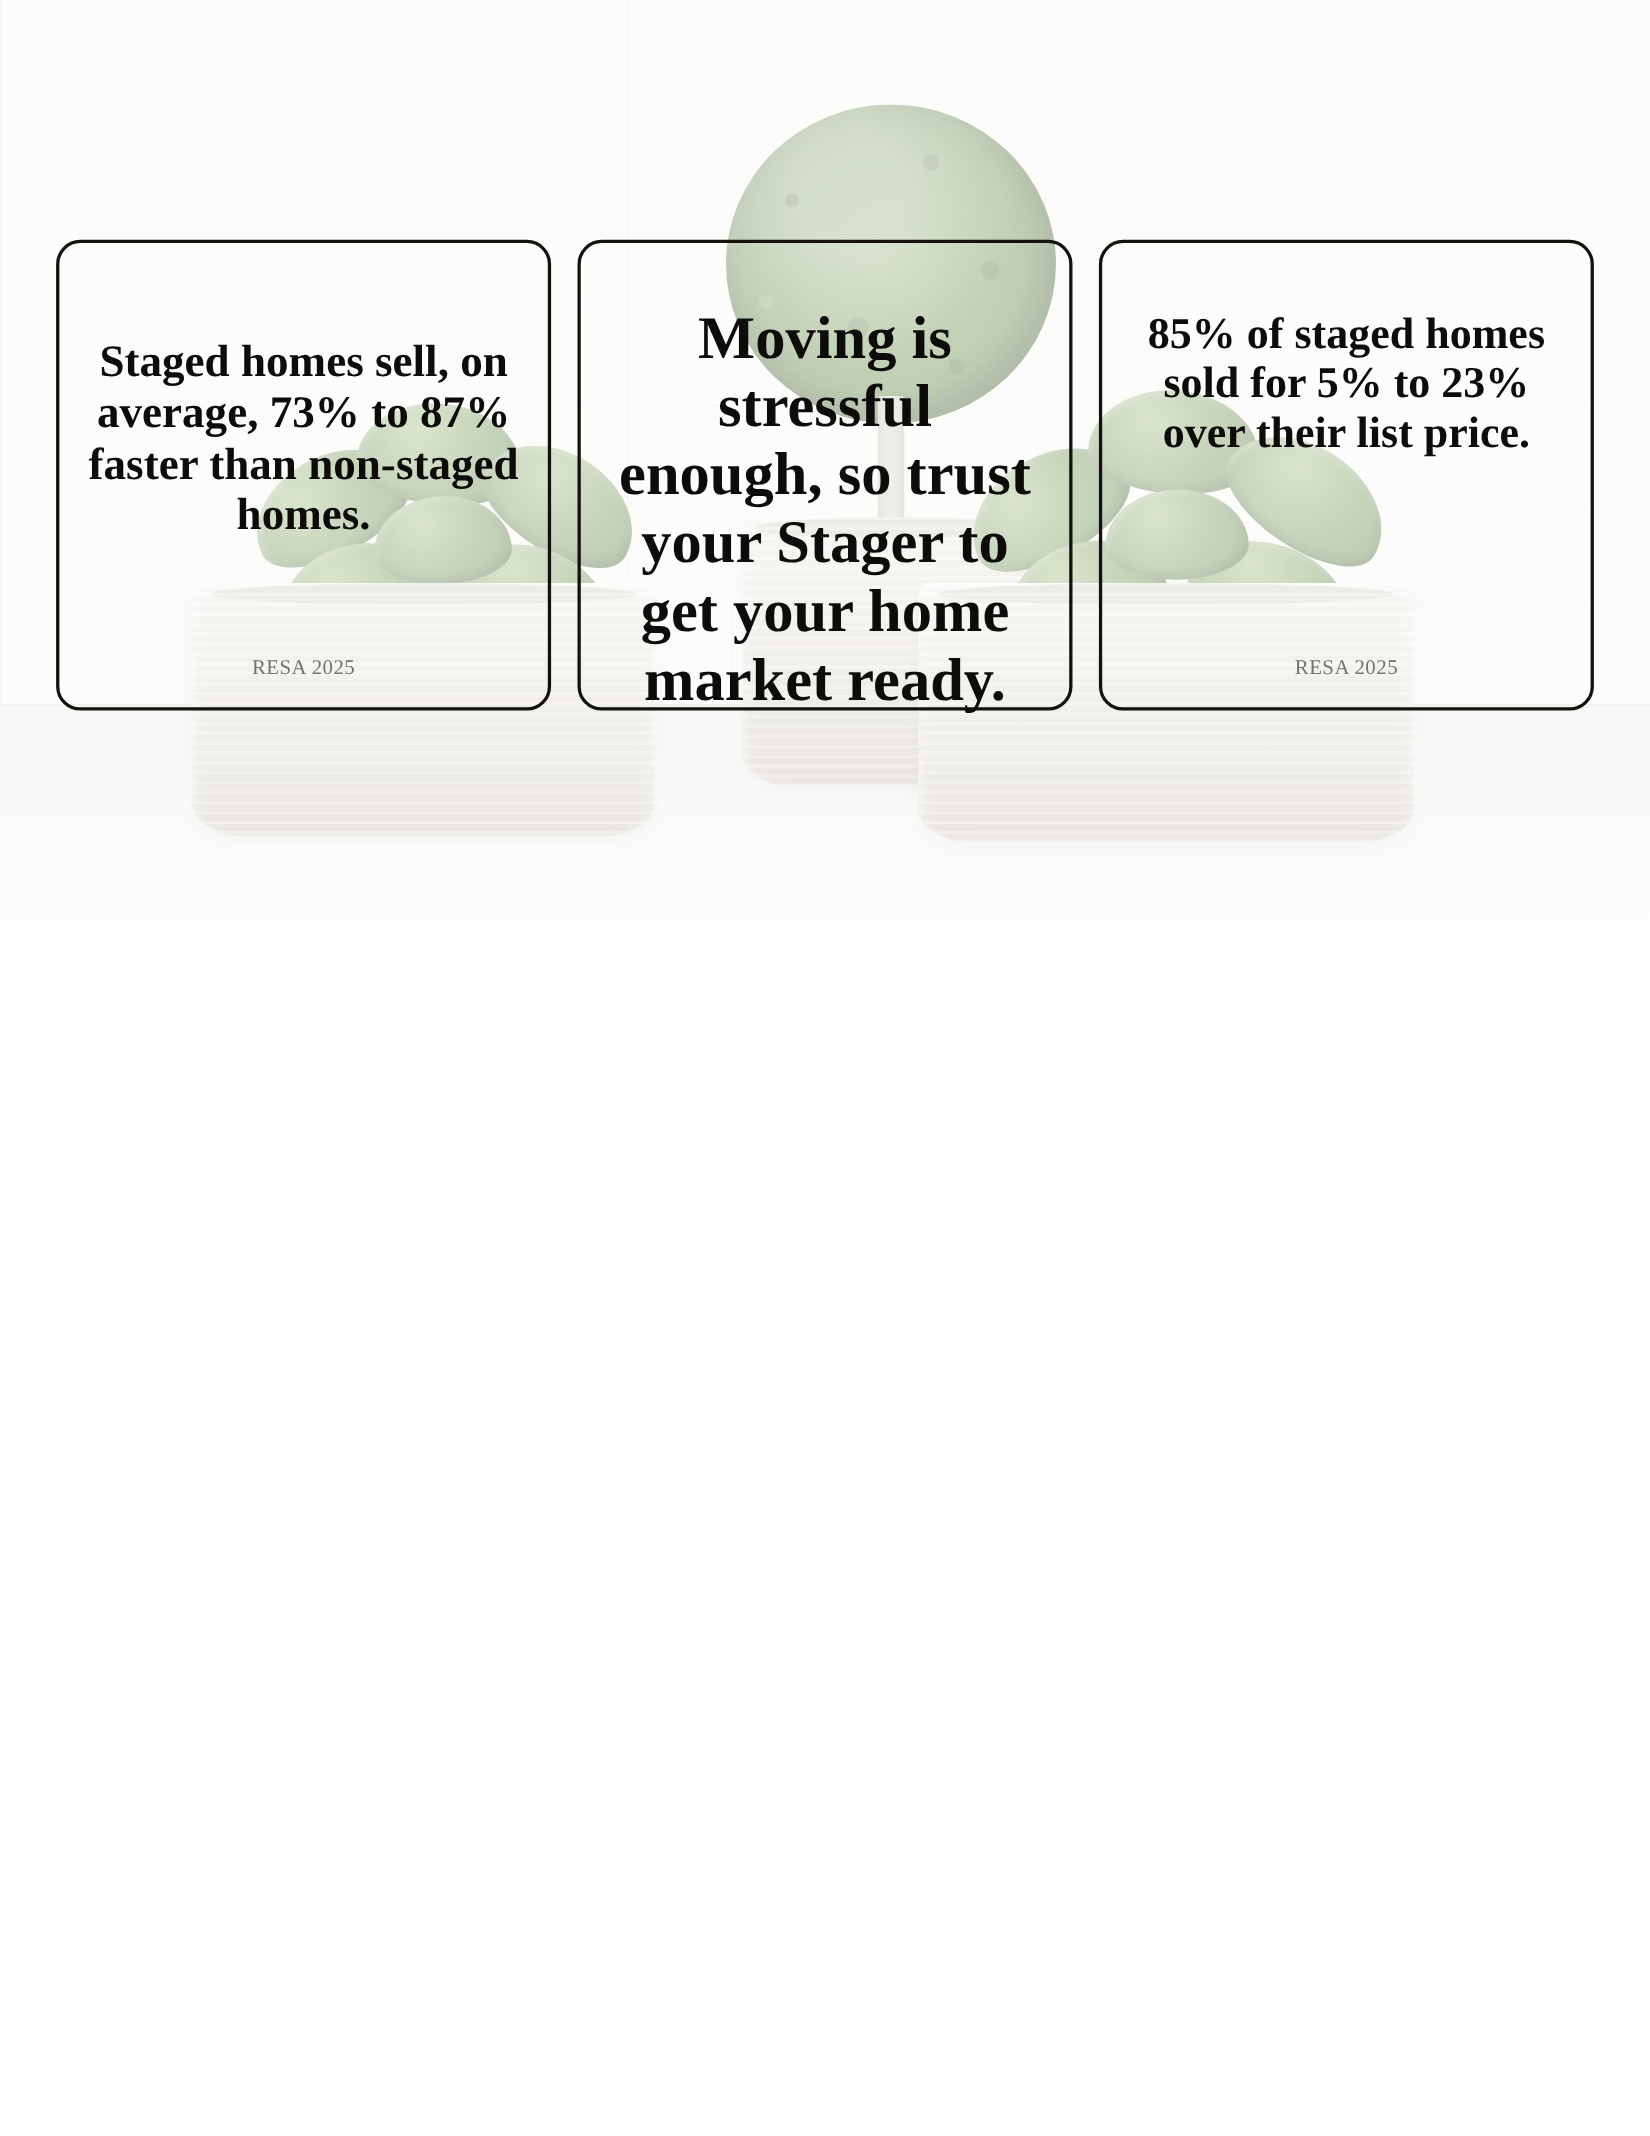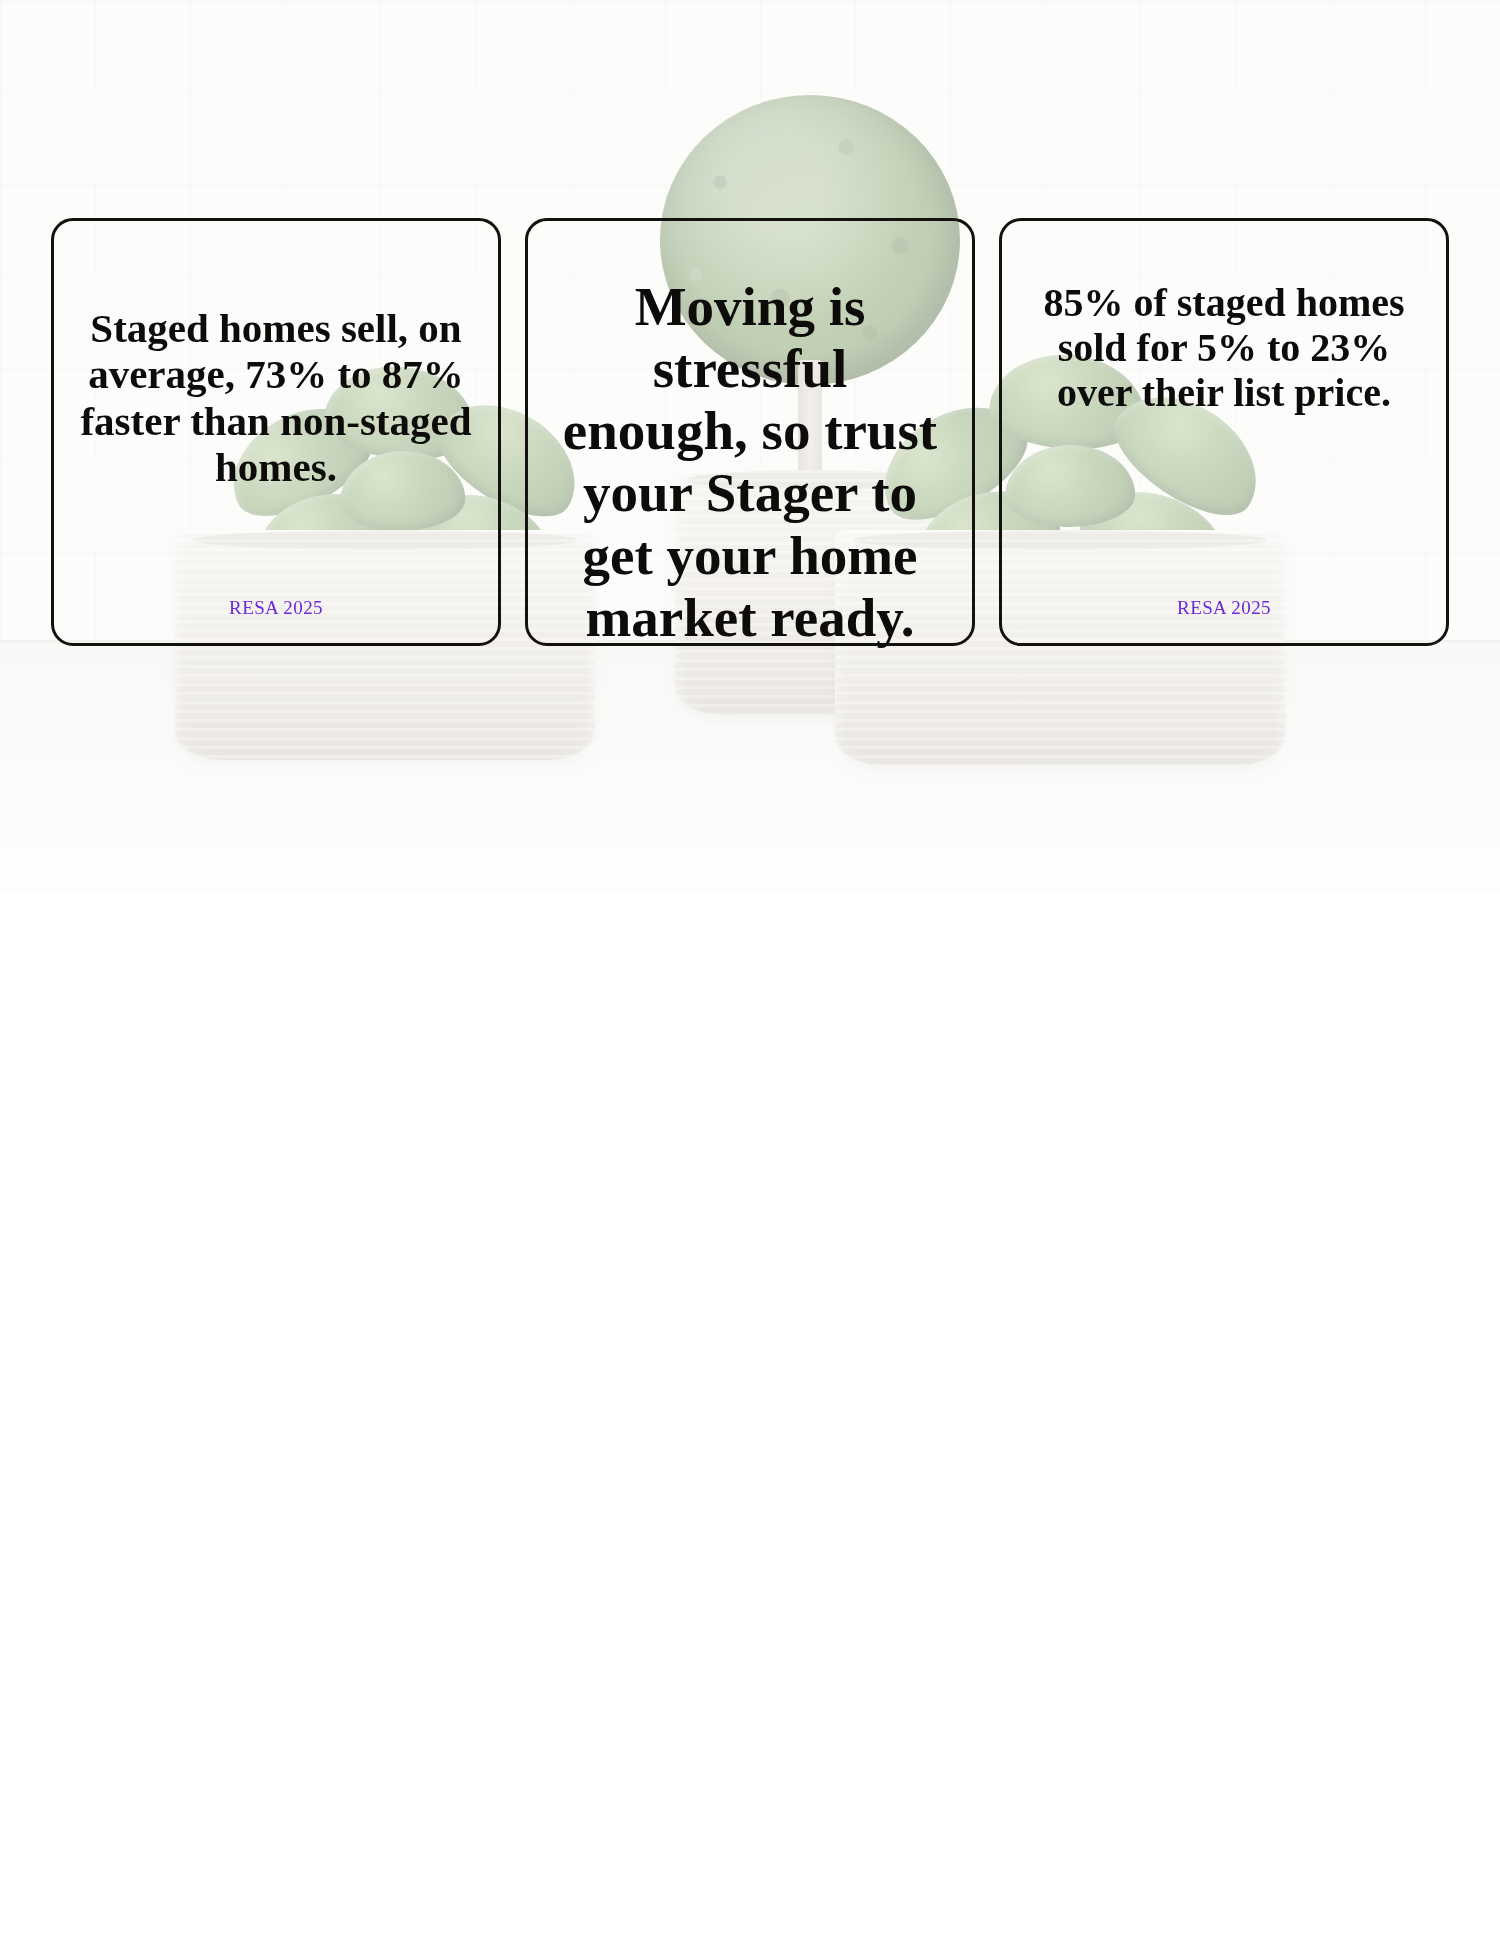--- a/index.html
+++ b/index.html
@@ -163,21 +163,21 @@
   .card-2 .card-text { font-size: 55px; margin-top: 55px; }
   .card-3 .card-text { font-size: 40px; margin-top: 59px; }
 
   .card-source {
     position: absolute;
     bottom: 24px;
     left: 0; right: 0;
     text-align: center;
     font-size: 19px;
     letter-spacing: .4px;
-    color: #6d28d9;
+    color: #737373;
   }
 
   .page-body {
     width: 1500px;
     height: 1049px;
     background: #ffffff;
   }
 </style>
 </head>
 <body>

